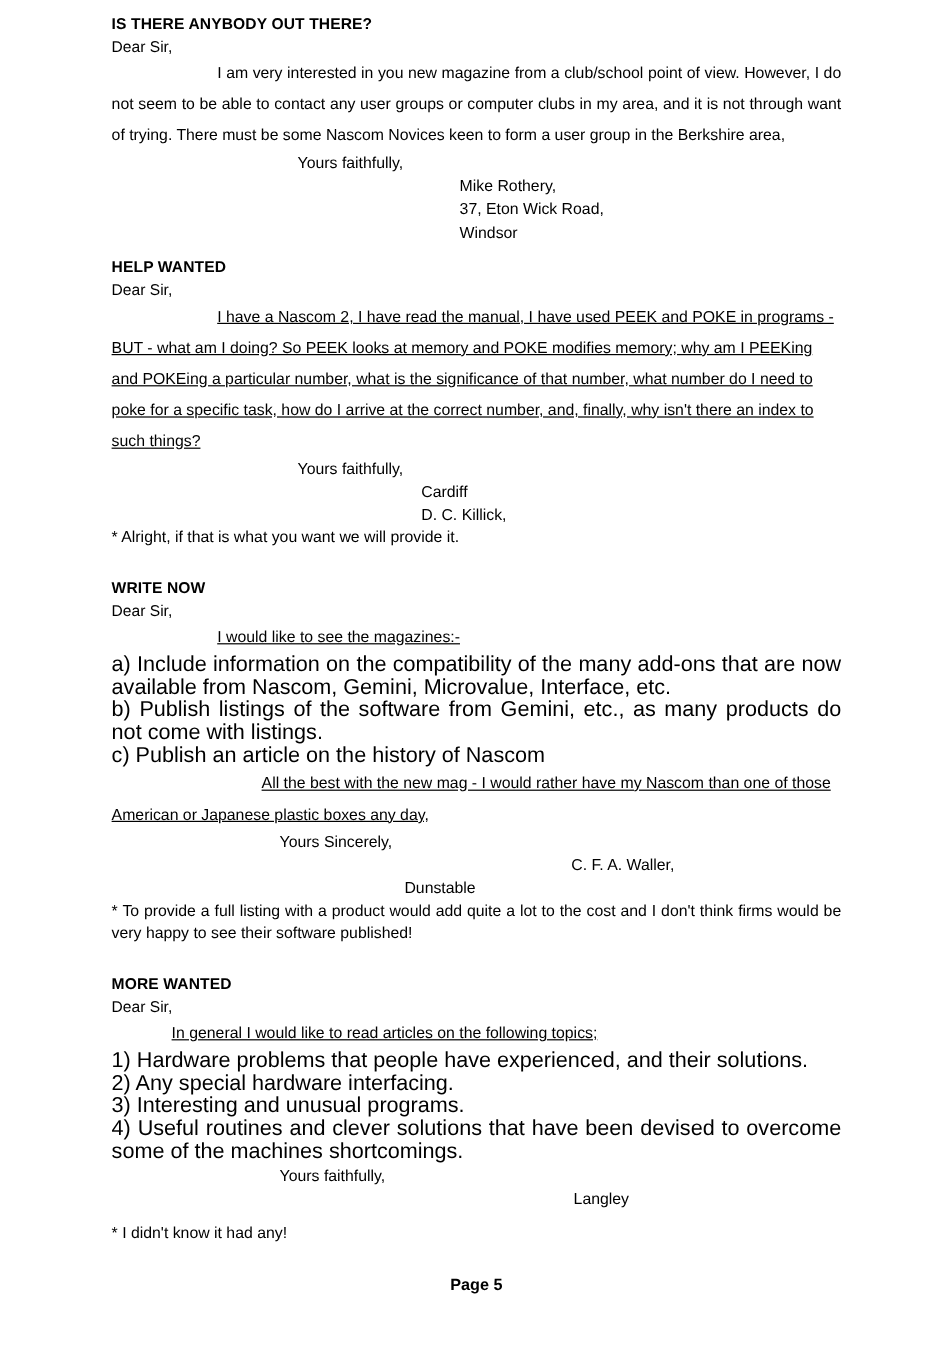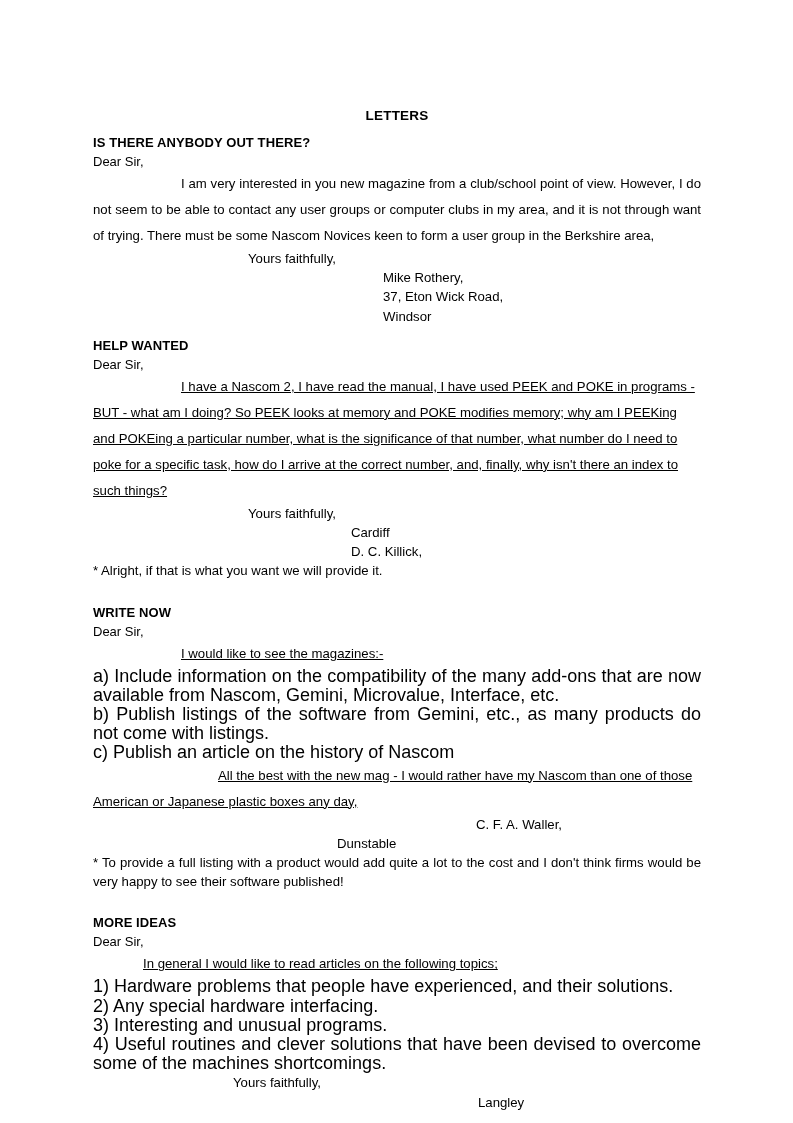--- a/index.html
+++ b/index.html
@@ -95,21 +95,20 @@
     font-weight: bold;
     font-size: 13.5px;
     margin-top: 26px;
   }
 </style>
 </head>
 <body>
 
 <div class="page">
 
-  <h1 class="doc-title">LETTERS</h1>
 
   <div class="gap-sm"></div>
 
   <section class="letter">
     <div class="letter-heading">IS THERE ANYBODY OUT THERE?</div>
     <div class="salutation">Dear Sir,</div>
     <p class="body-para indent-first">I am  very  interested  in  you  new  magazine  from  a club/school point of view. However, I do not seem to be able  to contact any user groups or computer clubs in my area, and  it  is not through want of trying.  There must be  some  Nascom  Novices keen to form a user group in the Berkshire area,</p>
     <div class="closing" style="padding-left:155px;">Yours faithfully,</div>
     <div class="signature-line" style="padding-left:290px;">Mike Rothery,</div>
     <div class="signature-line" style="padding-left:290px;">37, Eton Wick Road,</div>
@@ -131,29 +130,30 @@
   <div class="gap-lg"></div>
 
   <section class="letter">
     <div class="letter-heading">WRITE NOW</div>
     <div class="salutation">Dear Sir,</div>
     <p class="body-para indent-first nojustify">I would like to see the magazines:-</p>
     <div class="list-item">a)  Include information on the compatibility of the many   add-ons that   are now   available from  Nascom,  Gemini,  Microvalue, Interface, etc.</div>
     <div class="list-item">b) Publish listings of the software from Gemini,  etc.,  as  many products do not come with listings.</div>
     <div class="list-item nojustify">c) Publish an article on the history of Nascom</div>
     <p class="body-para nojustify" style="text-indent:125px;">All the best with the new mag - I would rather have  my Nascom than one of those American or Japanese plastic  boxes  any day,</p>
+    <div class="closing" style="padding-left:140px;">Yours Sincerely,</div>
     <div class="signature-line" style="padding-left:244px;text-align:center;">C. F. A. Waller,</div>
     <div class="signature-line" style="padding-left:244px;">Dunstable</div>
     <div class="editor-note">* To provide a full listing with a product would add quite a   lot to the cost and I don't think firms would be very happy to  see their software published!</div>
   </section>
 
   <div class="gap-lg"></div>
 
   <section class="letter">
-    <div class="letter-heading">MORE IDEAS</div>
+    <div class="letter-heading">MORE WANTED</div>
     <div class="salutation">Dear Sir,</div>
     <p class="body-para nojustify" style="text-indent:50px;">In general  I  would  like  to  read  articles  on  the following topics;</p>
     <div class="list-item nojustify">1)   Hardware problems that people  have  experienced,   and   their solutions.</div>
     <div class="list-item nojustify">2)   Any special hardware interfacing.</div>
     <div class="list-item nojustify">3)   Interesting and unusual programs.</div>
     <div class="list-item">4)   Useful routines and clever solutions that have  been  devised to overcome some of the machines shortcomings.</div>
     <div class="closing" style="padding-left:140px;">Yours faithfully,</div>
     <div class="signature-line" style="padding-left:385px;">Langley</div>
     <div class="gap-sm"></div>
     <div class="editor-note nojustify">* I didn't know it had any!</div>

